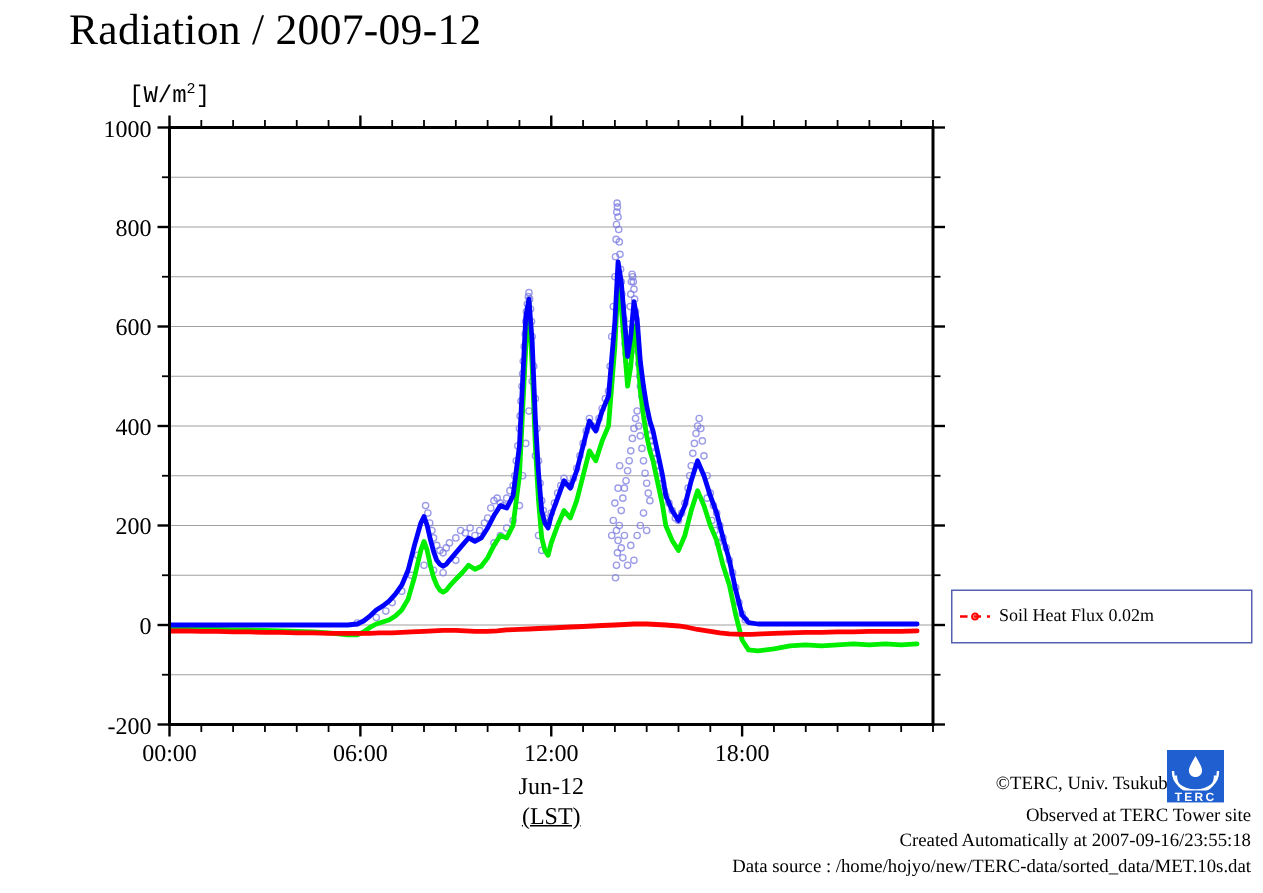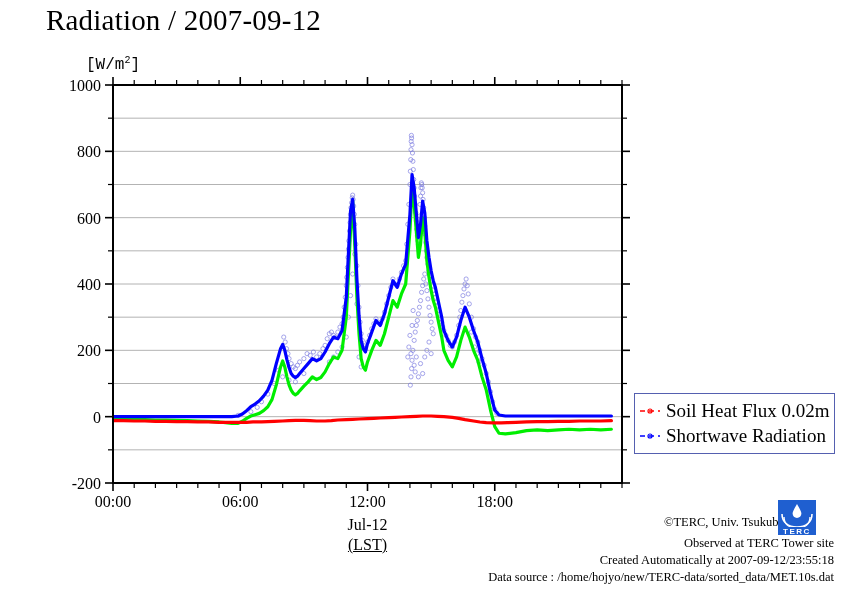--- a/index.html
+++ b/index.html
@@ -91,21 +91,21 @@
     padding-left: 4px;
     white-space: nowrap;
   }
   .legend-swatch {
     width: 22px;
     height: 12px;
     margin-right: 5px;
     flex: 0 0 auto;
   }
   .legend-text {
-    font-size: 19px;
+    font-size: 12px;
     font-family: "Liberation Serif", "DejaVu Serif", serif;
   }
 
   .footer {
     position: absolute;
     right: 8px;
     text-align: right;
     font-size: 12.5px;
     font-family: "Liberation Serif", "DejaVu Serif", serif;
     white-space: nowrap;
@@ -472,43 +472,36 @@
         <line x1="600.79" y1="80" x2="600.79" y2="85" stroke="#000" stroke-width="1.2"></line>
         <line x1="622.00" y1="483" x2="622.00" y2="488" stroke="#000" stroke-width="1.2"></line>
         <line x1="622.00" y1="80" x2="622.00" y2="85" stroke="#000" stroke-width="1.2"></line>
         <text x="113.00" y="507" class="xtick-label">00:00</text>
         <text x="240.25" y="507" class="xtick-label">06:00</text>
         <text x="367.50" y="507" class="xtick-label">12:00</text>
         <text x="494.75" y="507" class="xtick-label">18:00</text>
       </g>
     </svg>
 
-  <div class="xaxis-caption" id="xcap-line1">Jul-12</div>
+  <div class="xaxis-caption" id="xcap-line1">Jun-12</div>
   <div class="xaxis-caption" id="xcap-line2">(LST)</div>
 
   <div class="legend-box" id="legend-box">
       <div class="legend-row">
         <svg class="legend-swatch" viewBox="0 0 22 12">
           <line x1="1" y1="6" x2="21" y2="6" stroke="#ff0000" stroke-width="1.6" stroke-dasharray="5 4"></line>
           <circle cx="11" cy="6" r="2" fill="none" stroke="#ff0000" stroke-width="1.2"></circle>
         </svg>
         <span class="legend-text">Soil Heat Flux 0.02m</span>
       </div>
-      <div class="legend-row">
-        <svg class="legend-swatch" viewBox="0 0 22 12">
-          <line x1="1" y1="6" x2="21" y2="6" stroke="#0000ff" stroke-width="1.6" stroke-dasharray="5 4"></line>
-          <circle cx="11" cy="6" r="2" fill="none" stroke="#0000ff" stroke-width="1.2"></circle>
-        </svg>
-        <span class="legend-text">Shortwave Radiation</span>
-      </div>
     </div>
 
   <div class="footer" id="foot-1">©TERC, Univ. Tsukuba</div>
   <div class="footer" id="foot-2">Observed at TERC Tower site</div>
-  <div class="footer" id="foot-3">Created Automatically at 2007-09-12/23:55:18</div>
+  <div class="footer" id="foot-3">Created Automatically at 2007-09-16/23:55:18</div>
   <div class="footer" id="foot-4">Data source : /home/hojyo/new/TERC-data/sorted_data/MET.10s.dat</div>
 
   <svg class="terc-logo" viewBox="0 0 38 35">
     <rect x="0" y="0" width="38" height="35" fill="#1f5fd0"></rect>
     <path d="M19 4 C16.5 8.5 14.6 11.4 14.6 13.6 C14.6 16.2 16.6 18 19 18 C21.4 18 23.4 16.2 23.4 13.6 C23.4 11.4 21.5 8.5 19 4 Z" fill="#ffffff"></path>
     <path d="M4 14 C4 22 10 27 19 27 C28 27 34 22 34 14" stroke="#ffffff" stroke-width="1.6" fill="none"></path>
     <path d="M6 17 C6 24 11 28 19 28 C27 28 32 24 32 17" stroke="#ffffff" stroke-width="1.4" fill="none"></path>
     <rect x="0" y="27" width="38" height="8" fill="#1f5fd0"></rect>
     <text id="logo-text" x="19" y="34" font-family="'Liberation Sans', sans-serif" font-size="8" font-weight="bold" fill="#ffffff" text-anchor="middle" letter-spacing="1.5">TERC</text>
   </svg>

